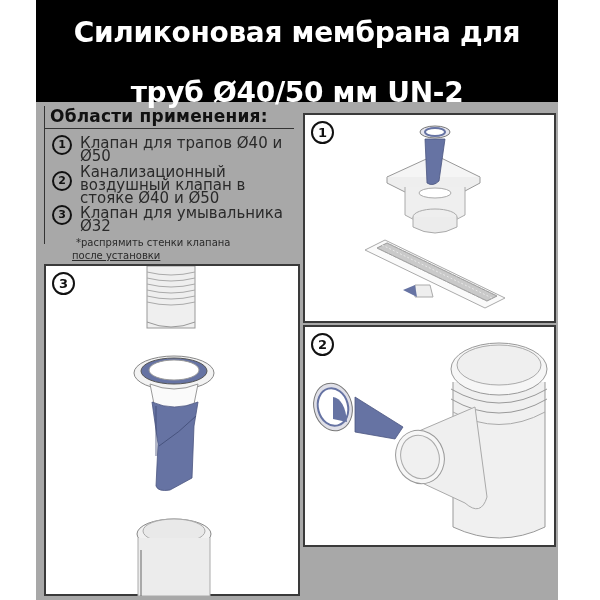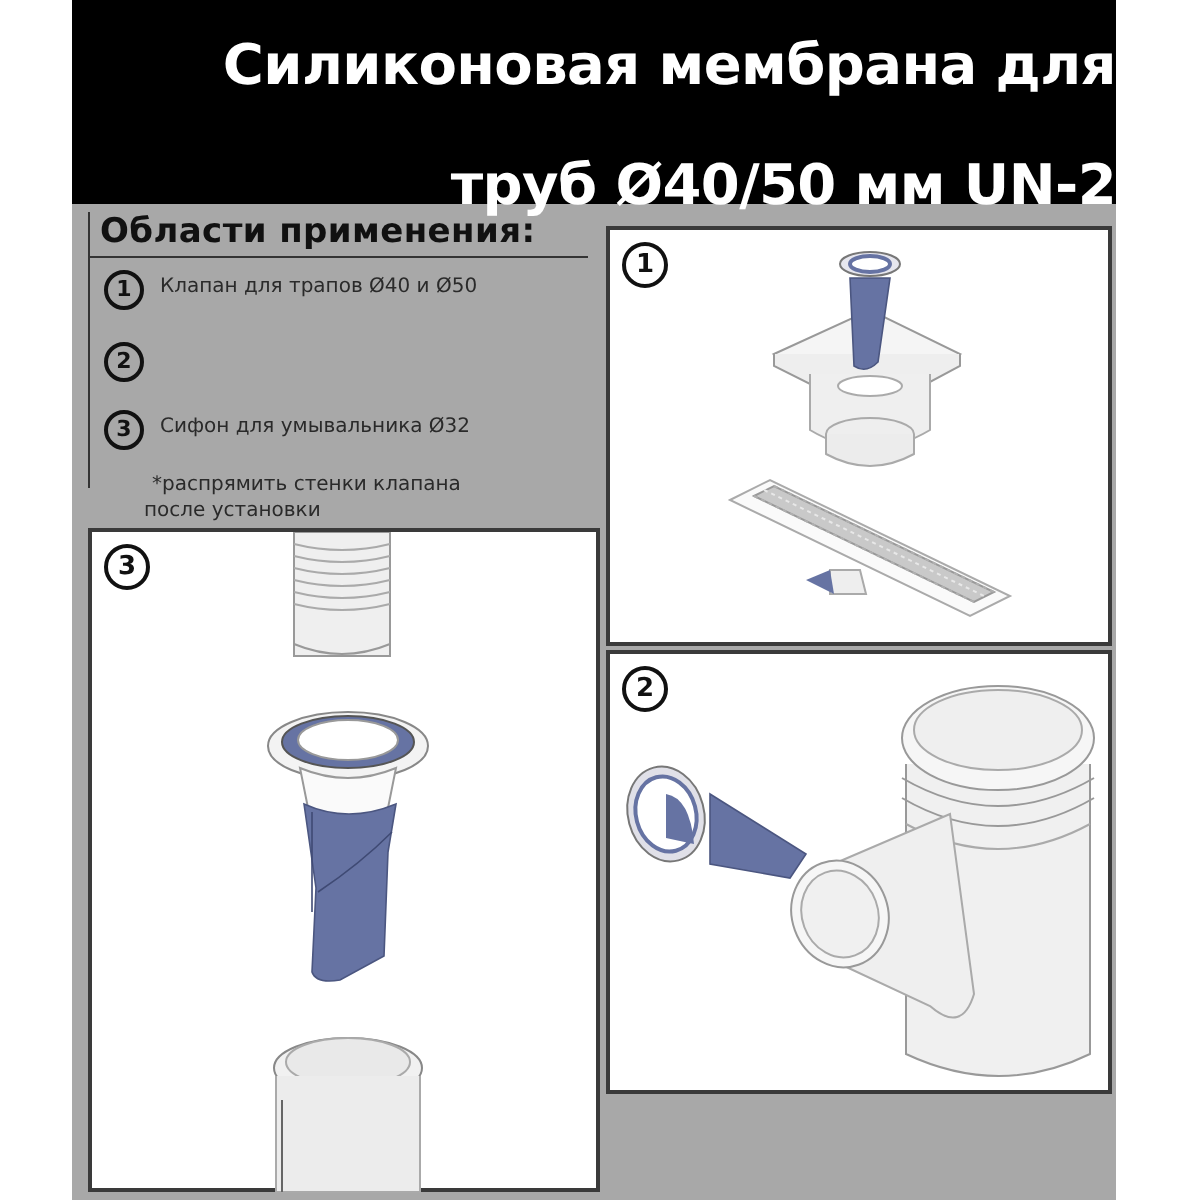--- a/index.html
+++ b/index.html
@@ -1,29 +1,29 @@
 <!DOCTYPE html>
 <html><head>
 <meta charset="utf-8">
 <style>
   html, body { margin:0; padding:0; }
   body { width:600px; height:600px; background:#ffffff; position:relative; overflow:hidden; font-family:"DejaVu Sans", sans-serif; }
   .gray-bg { position:absolute; left:36px; top:0; width:522px; height:600px; background:#a8a8a8; }
-  .header { position:absolute; left:36px; top:0; width:522px; height:102px; background:#000; color:#fff; text-align:right; }
+  .header { position:absolute; left:36px; top:0; width:522px; height:102px; background:#000; color:#fff; text-align:center; }
   .header .line { font-family:"DejaVu Sans", sans-serif; font-size:28px; font-weight:bold; line-height:36px; letter-spacing:-0.3px;margin-top:24px; }
   .header .l1 { margin-top:15px; }
   .info { position:absolute; left:36px; top:102px; width:265px; height:160px; }
   .info .vline { position:absolute; left:8px; top:4px; width:1px; height:138px; background:#333; }
   .info .heading { position:absolute; left:14px; top:4px; font-size:17px; font-weight:bold; color:#111; letter-spacing:0.2px; }
   .info .hline { position:absolute; left:8px; top:26px; width:250px; height:1px; background:#333; }
   .item { position:absolute; left:16px; display:flex; align-items:flex-start; }
   .num { width:16px; height:16px; border:2px solid #111; border-radius:50%; font-size:11px; font-weight:bold; color:#111; text-align:center; line-height:16px; flex:none; background:#a8a8a8; }
-  .item-text { margin-left:8px; font-size:10px; color:#2a2a2a; line-height:13px; width:215px; }
+  .item-text { margin-left:8px; font-size:15px; color:#2a2a2a; line-height:13px; width:215px; }
   .note { position:absolute; left:40px; top:134px; font-size:10px; color:#2a2a2a; line-height:13px; width:220px; }
-  .note .l2 { margin-left:-4px; display:block; }
+  .note .l2 { margin-left:-4px; display:block;text-decoration:underline; }
   .panel { position:absolute; background:#fff; border:2px solid #3a3a3a; box-sizing:border-box; }
   .panel .pnum { position:absolute; left:6px; top:6px; width:19px; height:19px; border:2px solid #111; border-radius:50%; text-align:center; line-height:19px; font-size:13px; font-weight:bold; color:#111; background:#fff; }
   .panel svg { position:absolute; left:0; top:0; }
 </style>
 </head>
 <body>
 
 <div class="gray-bg"></div>
 
 <div class="header">
@@ -35,24 +35,25 @@
   <div class="vline"></div>
   <div class="heading">Области применения:</div>
   <div class="hline"></div>
 
   <div class="item" style="top:33px;">
     <div class="num">1</div>
     <div class="item-text" style="margin-top:2px;">Клапан для трапов Ø40 и Ø50</div>
   </div>
   <div class="item" style="top:64px;">
     <div class="num" style="margin-top:5px;">2</div>
+    <div class="item-text">Канализационный воздушный клапан в стояке Ø40 и Ø50</div>
   </div>
   <div class="item" style="top:103px;">
     <div class="num">3</div>
-    <div class="item-text" style="margin-top:2px;">Сифон для умывальника Ø32</div>
+    <div class="item-text" style="margin-top:2px;">Клапан для умывальника Ø32</div>
   </div>
 
   <div class="note">
     <span>*распрямить  стенки клапана</span>
     <span class="l2">после установки</span>
   </div>
 </div>
 
 <div class="panel" style="left:303px; top:113px; width:253px; height:210px;">
   <svg width="253" height="210" viewBox="0 0 253 210">

